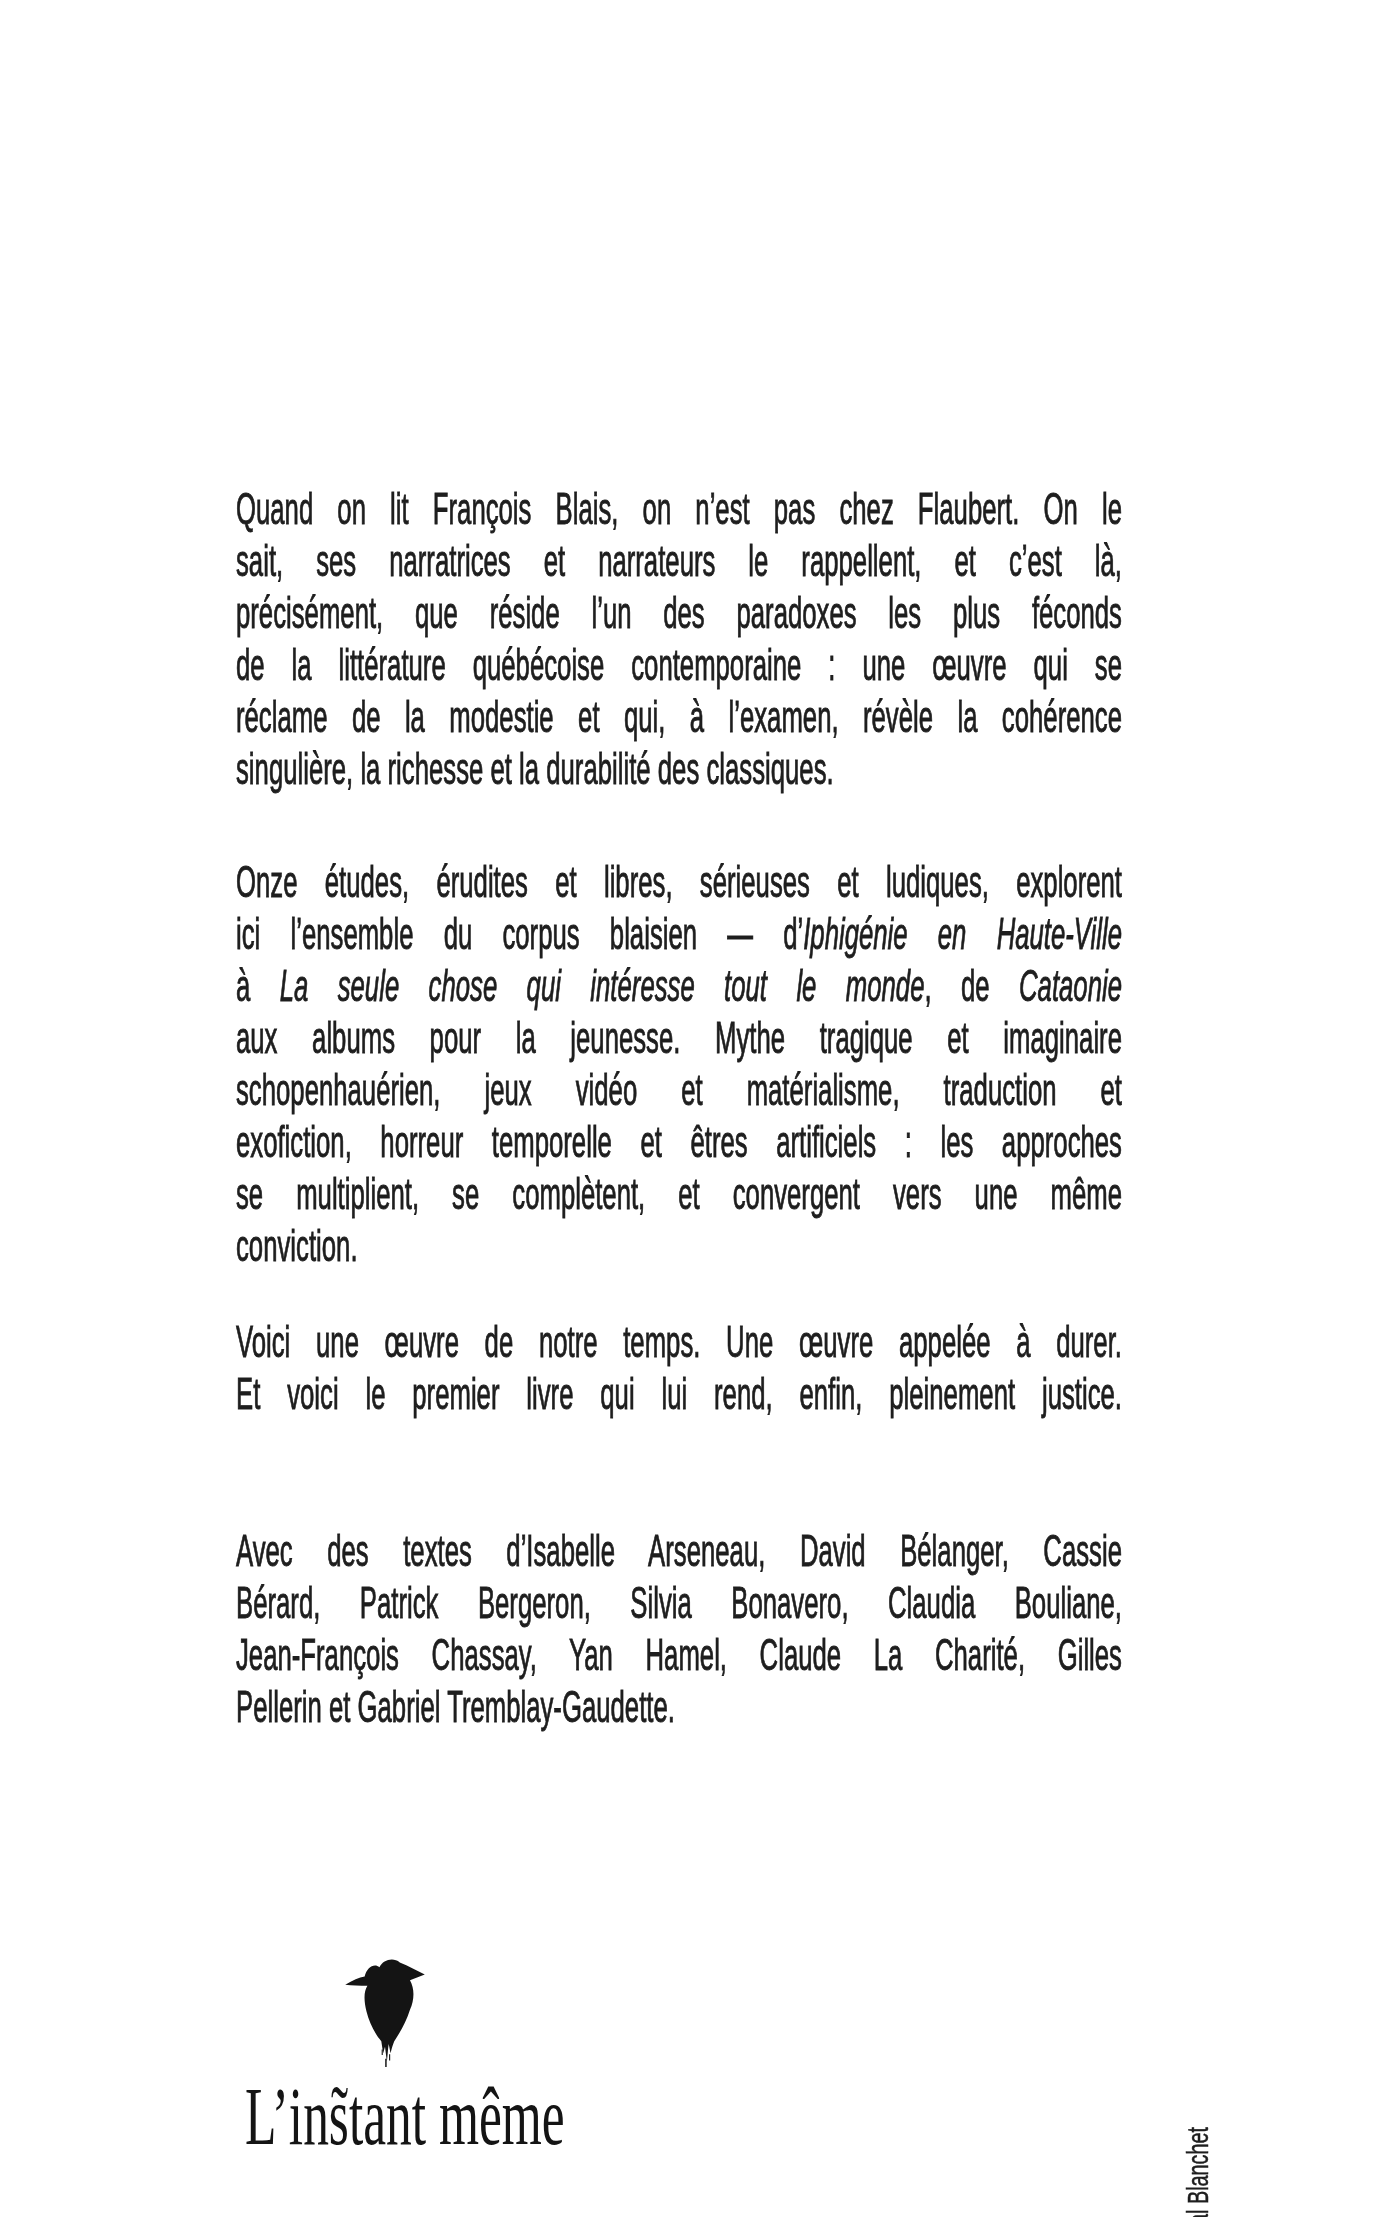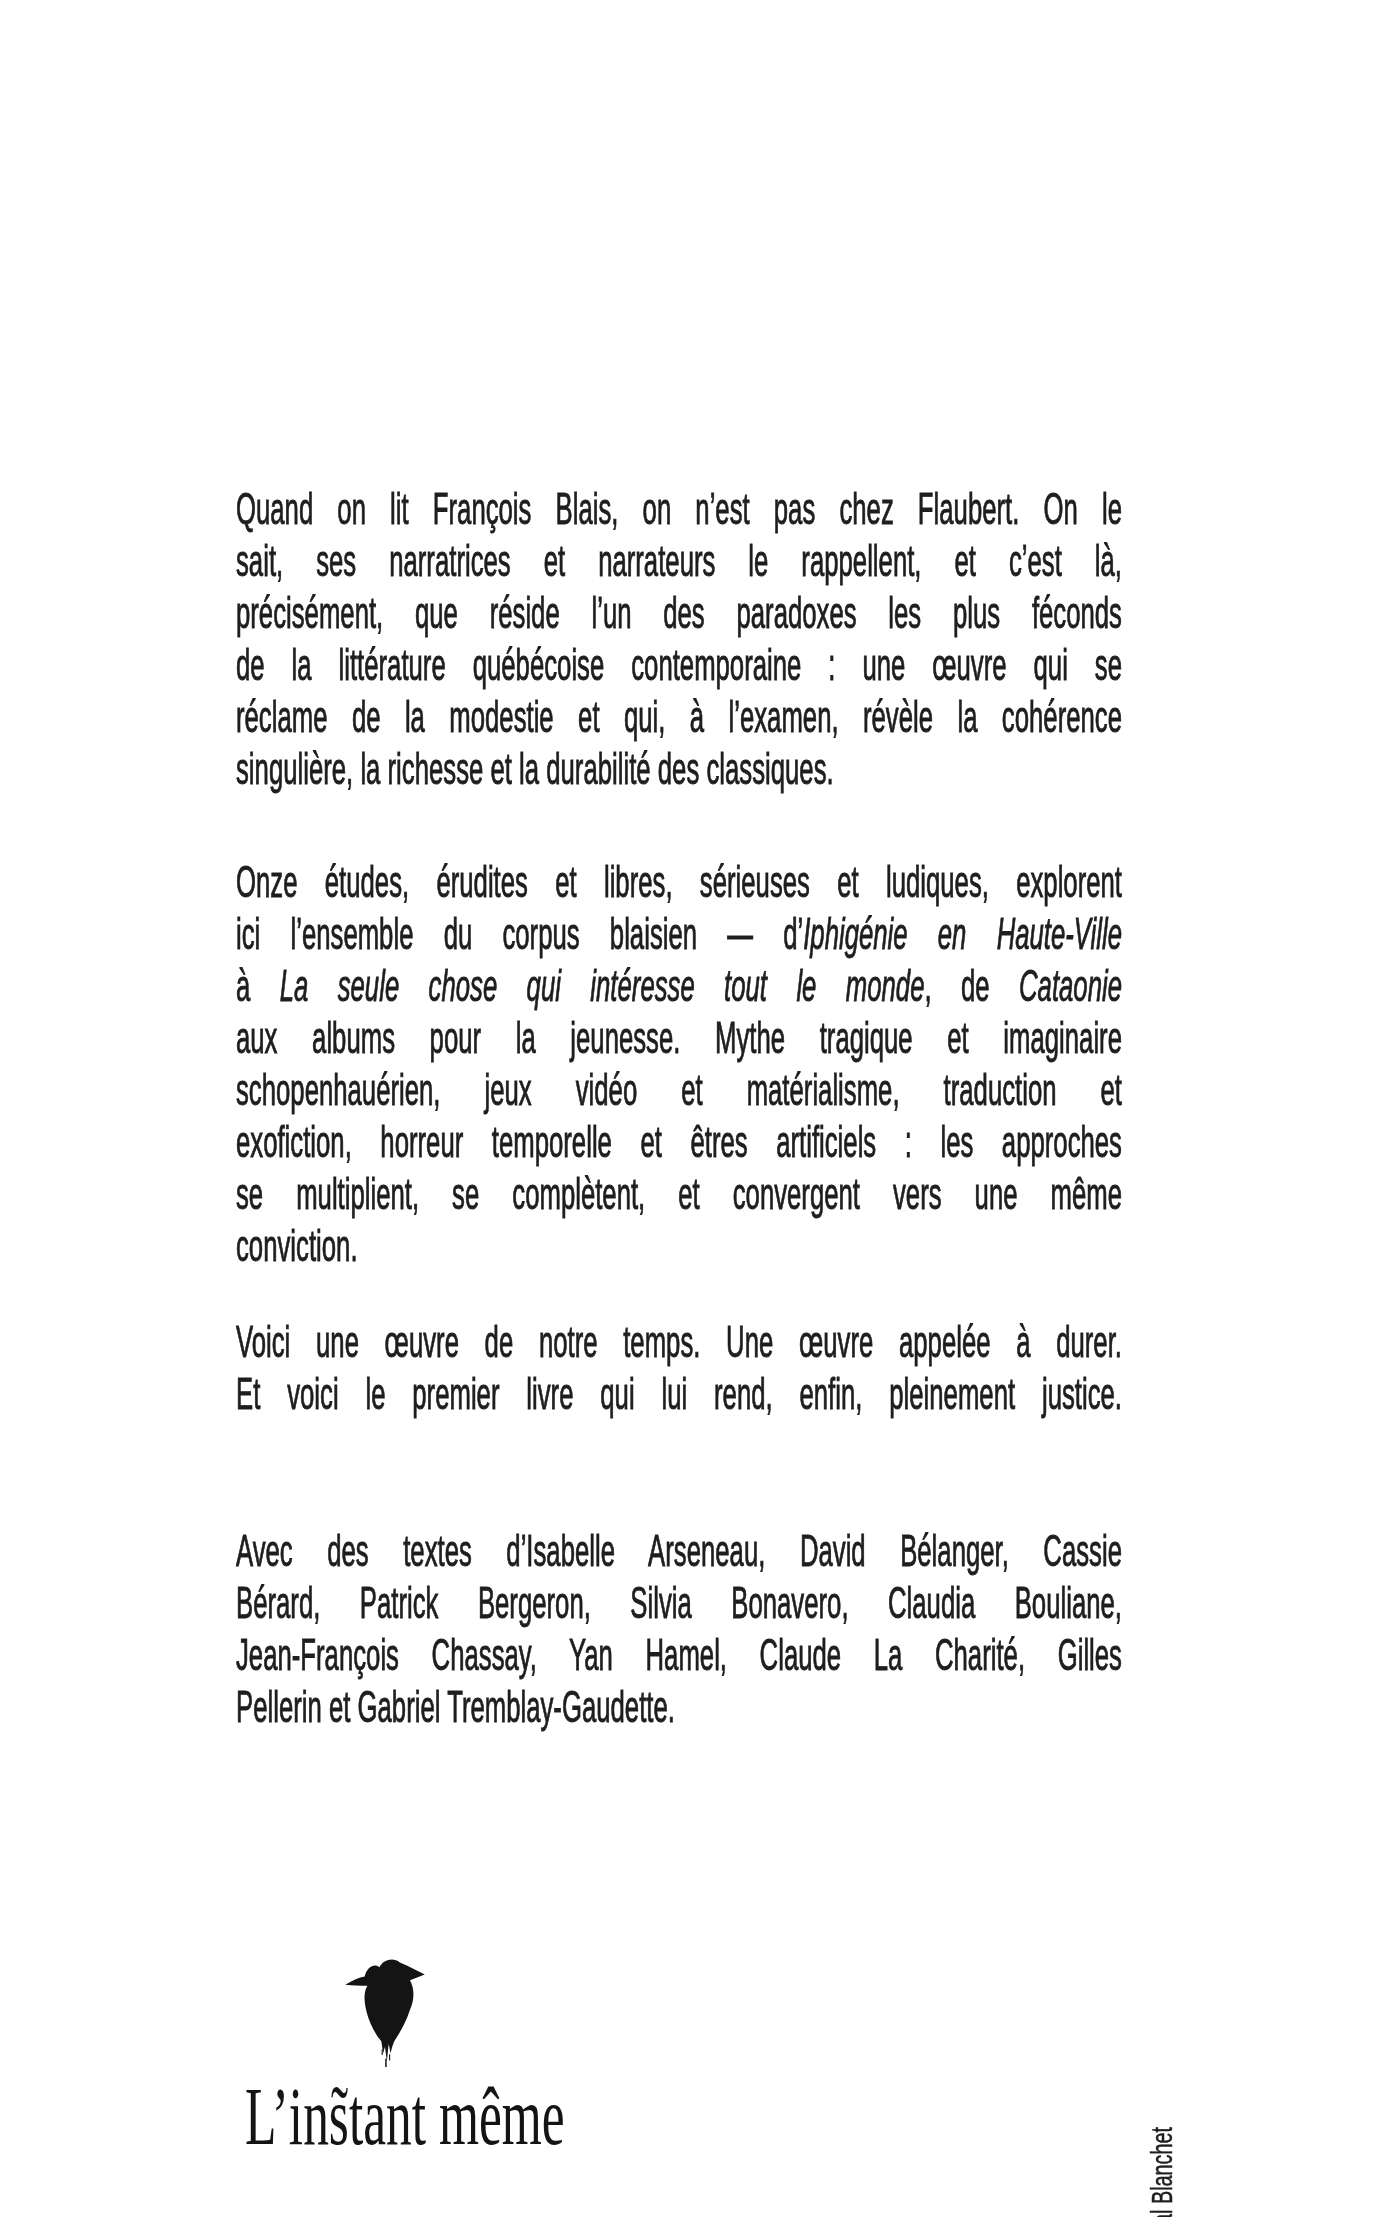--- a/index.html
+++ b/index.html
@@ -7,20 +7,21 @@
     font-family: "Liberation Sans", sans-serif;
     background: #ffffff;
   }
   #page {
     position: relative;
     width: 1262px;
     height: 2217px;
     background: #ffffff;
     overflow: hidden;
     color: #1e1e1e;
+    padding-left: 36px;
   }
 
   
   #text-block {
     position: absolute;
     left: 236px;
     top: 483px;
     width: 886px;
   }
   .condense {

